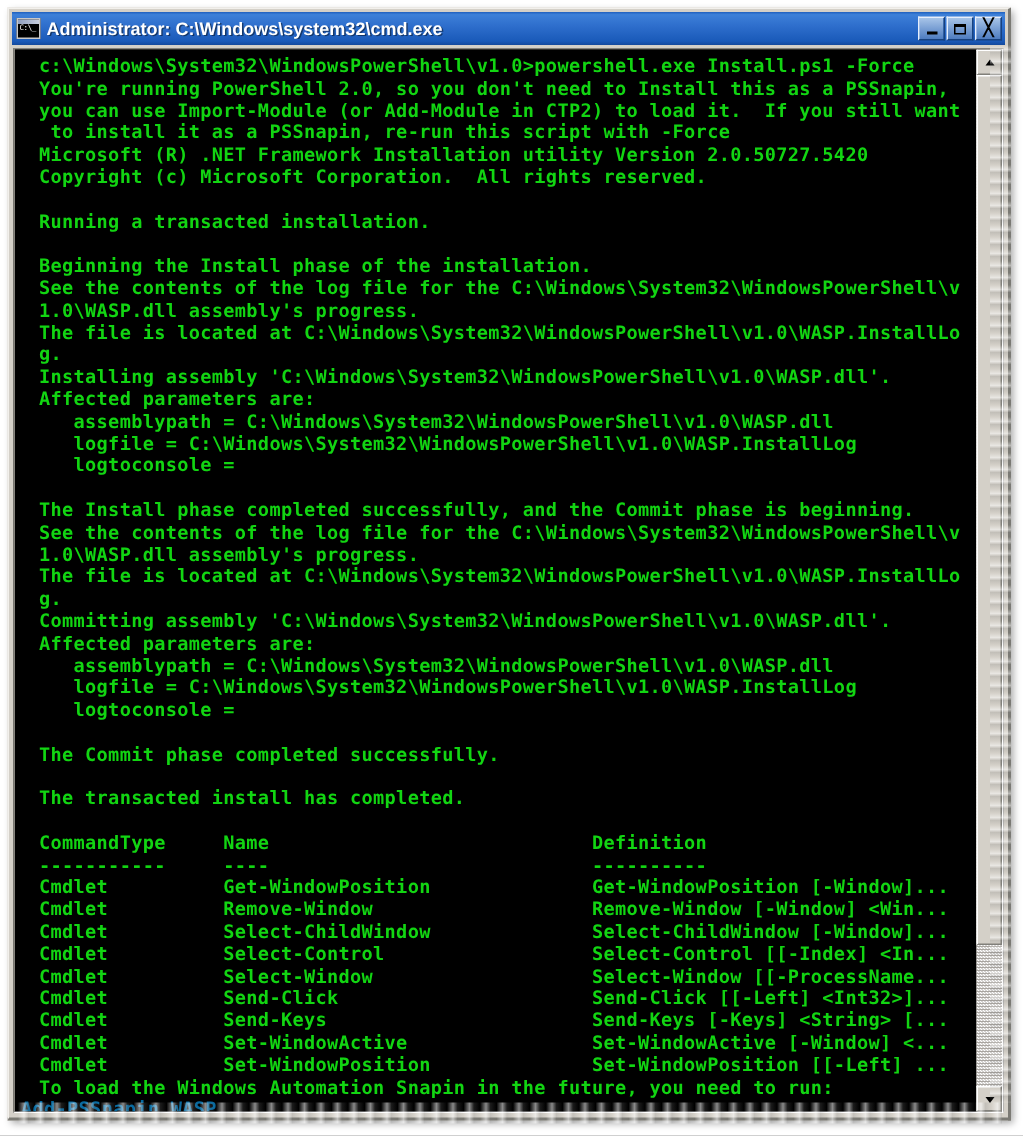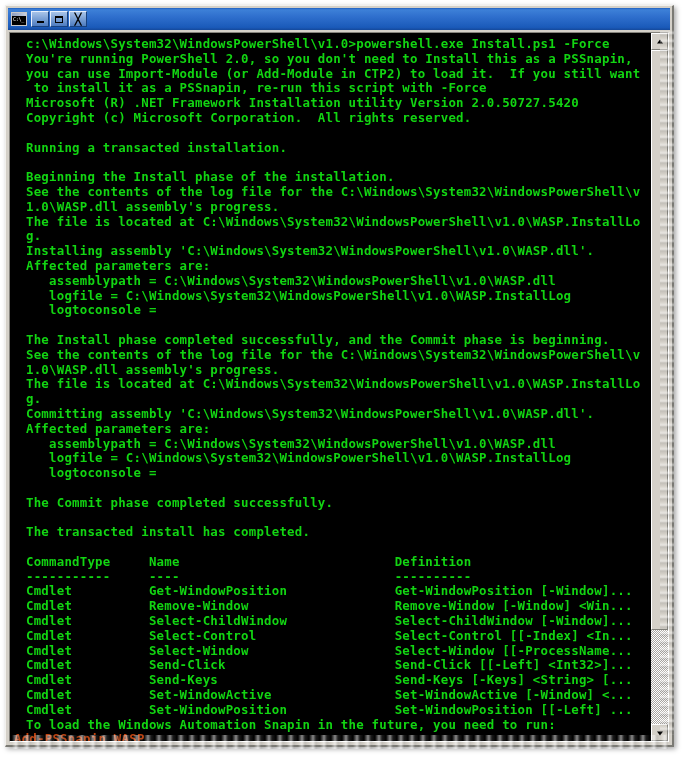--- a/index.html
+++ b/index.html
@@ -171,21 +171,21 @@
     line-height: 14.8px;
     letter-spacing: 0.22px;
     white-space: pre;
     font-weight: bold;
   }
   .line {
     height: 14.8px;
     white-space: pre;
   }
   .c-green  { color: #12d512; margin-left: 12px; }
-  .c-red    { color: #c2410c; }
+  .c-red    { color: #0369a1; }
 
   
   #vscroll {
     flex: none;
     width: 17px;
     background: #d4d0c8;
     display: flex;
     flex-direction: column;
     position: relative;
   }
@@ -270,20 +270,21 @@
 </style>
 </head>
 <body>
 
 <div id="page">
 
   <div id="window">
 
     <div id="titlebar">
       <span id="titlebar-icon"></span>
+      <span id="titlebar-text">Administrator: C:\Windows\system32\cmd.exe</span>
       <span id="titlebar-buttons">
         <span class="winbtn min">
           <span class="glyph"></span>
         </span>
         <span class="winbtn max">
           <span class="glyph"></span>
         </span>
         <span class="winbtn close">
           <span class="glyph">╳</span>
         </span>

